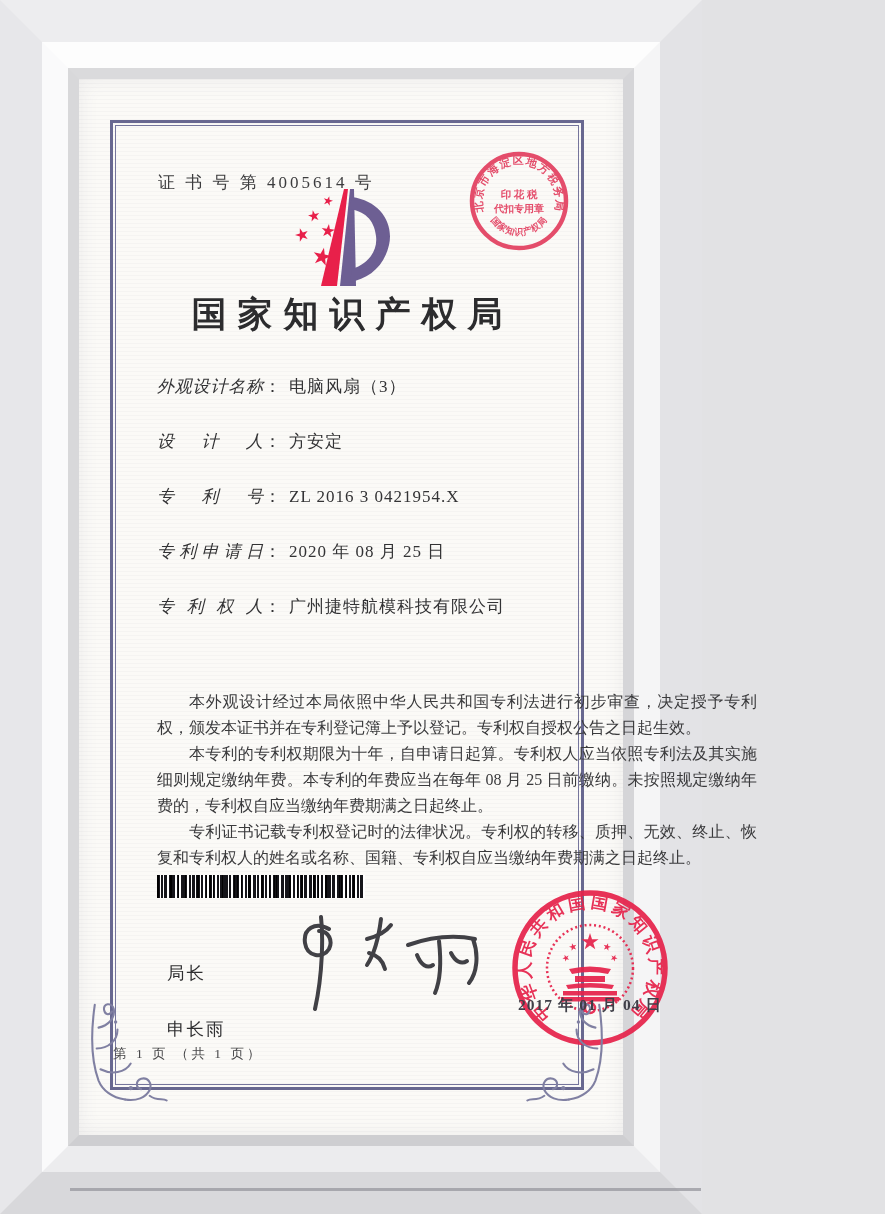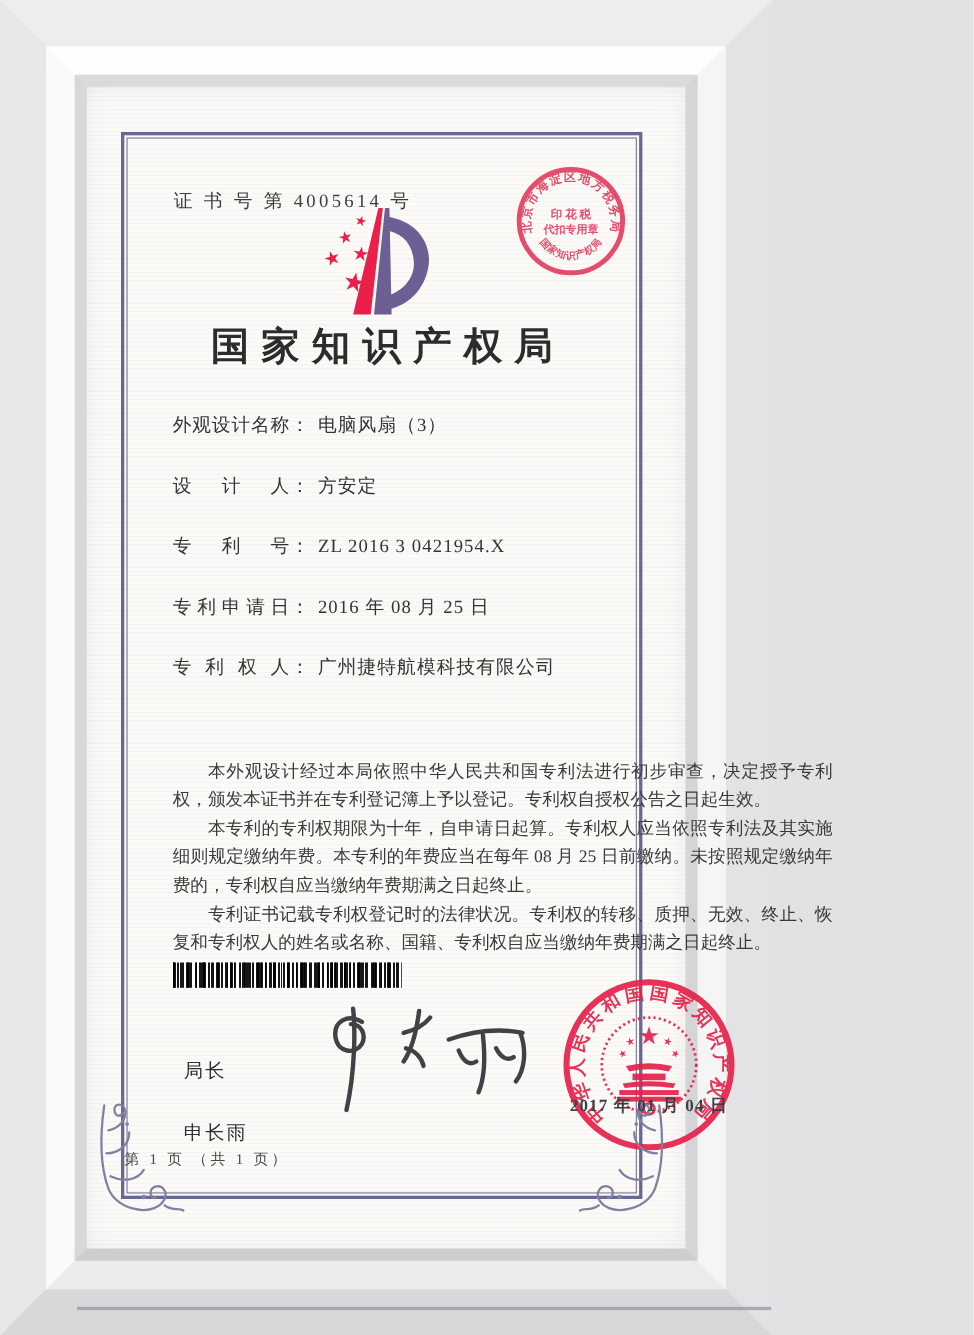--- a/index.html
+++ b/index.html
@@ -38,21 +38,21 @@
   .tax-seal text{font-family:"Liberation Serif","DejaVu Serif",serif;font-weight:bold;}
 
   .logo{position:absolute;left:50%;transform:translateX(-50%);top:62px;width:142px;height:106px;}
 
   .title{position:absolute;top:168px;left:0;right:0;text-align:center;
     font-size:35px;font-weight:bold;letter-spacing:11px;text-indent:11px;color:#2c2c2e;}
 
   .fields{position:absolute;left:44px;top:252px;width:560px;}
   .field{height:18px;margin-bottom:37px;font-size:17px;color:#333335;white-space:nowrap;}
   .flabel{display:inline-block;width:106px;text-align:justify;text-align-last:justify;
-    text-justify:inter-character;vertical-align:top;}
+    text-justify:inter-character;vertical-align:top;font-style:italic;}
   .fcolon{margin-left:1px;}
   .fvalue{margin-left:8px;letter-spacing:1px;}
 
   .paras{position:absolute;left:44px;top:566px;width:600px;font-size:16px;
     line-height:26px;color:#3a3a3c;text-align:justify;}
   .paras p{margin:0;text-indent:2em;}
 
   .barcode{position:absolute;left:44px;top:752px;width:208px;height:23px;
     background-color:#fff;
     background-image:
@@ -134,21 +134,21 @@
         <div class="field">
           <span class="flabel">外观设计名称</span><span class="fcolon">：</span><span class="fvalue">电脑风扇（3）</span>
         </div>
         <div class="field">
           <span class="flabel">设计人</span><span class="fcolon">：</span><span class="fvalue">方安定</span>
         </div>
         <div class="field">
           <span class="flabel">专利号</span><span class="fcolon">：</span><span class="fvalue">ZL 2016 3 0421954.X</span>
         </div>
         <div class="field">
-          <span class="flabel">专利申请日</span><span class="fcolon">：</span><span class="fvalue">2016 年 08 月 25 日</span>
+          <span class="flabel">专利申请日</span><span class="fcolon">：</span><span class="fvalue">2020 年 08 月 25 日</span>
         </div>
         <div class="field">
           <span class="flabel">专利权人</span><span class="fcolon">：</span><span class="fvalue">广州捷特航模科技有限公司</span>
         </div>
       </div>
 
       <div class="paras">
         <p>本外观设计经过本局依照中华人民共和国专利法进行初步审查，决定授予专利权，颁发本证书并在专利登记簿上予以登记。专利权自授权公告之日起生效。</p>
         <p>本专利的专利权期限为十年，自申请日起算。专利权人应当依照专利法及其实施细则规定缴纳年费。本专利的年费应当在每年 08 月 25 日前缴纳。未按照规定缴纳年费的，专利权自应当缴纳年费期满之日起终止。</p>
         <p>专利证书记载专利权登记时的法律状况。专利权的转移、质押、无效、终止、恢复和专利权人的姓名或名称、国籍、专利权自应当缴纳年费期满之日起终止。</p>

